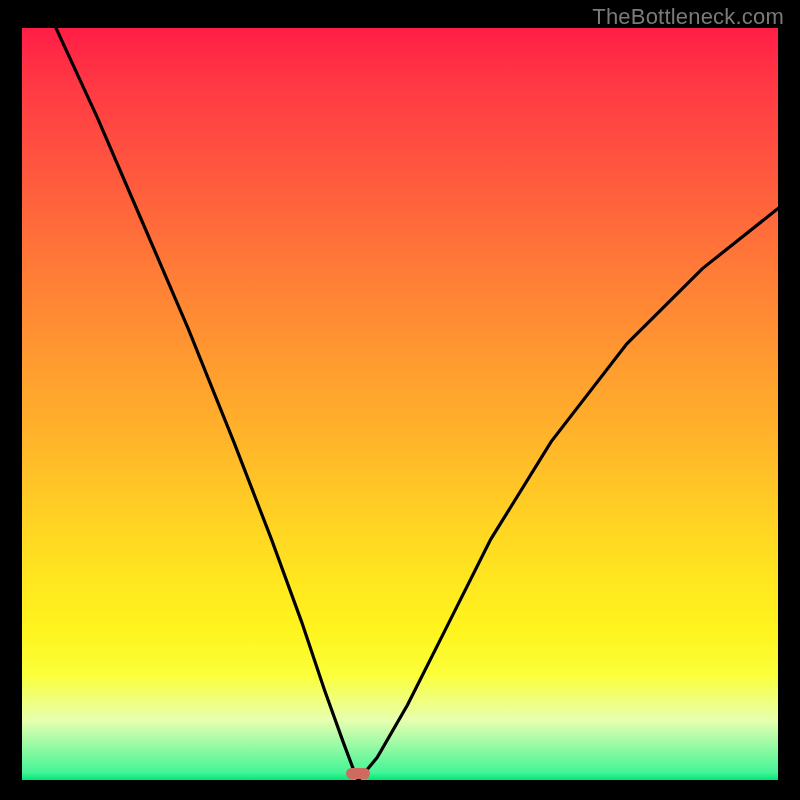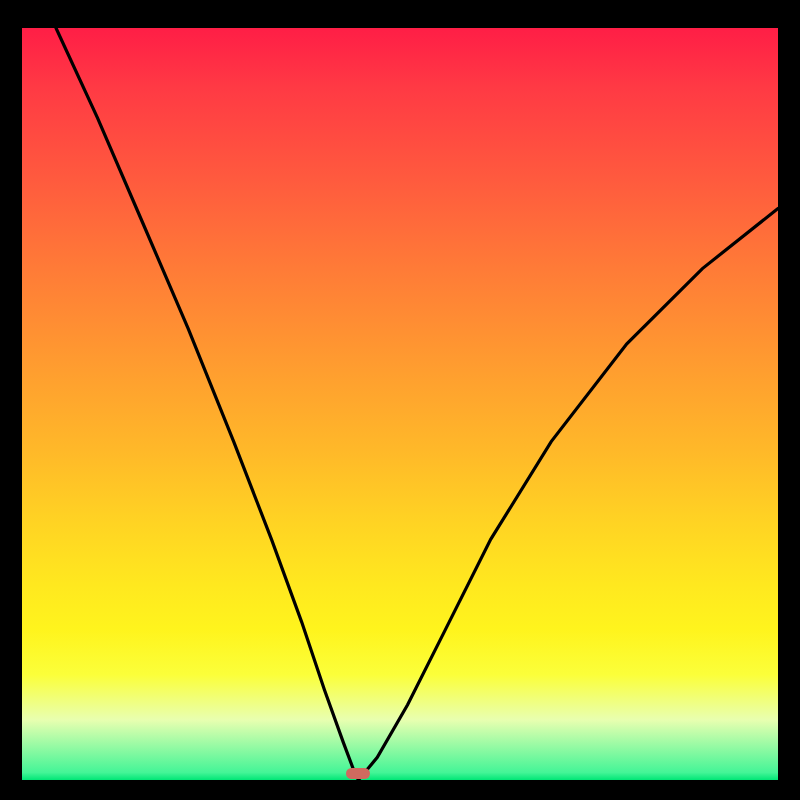--- a/index.html
+++ b/index.html
@@ -64,20 +64,21 @@
     height: 11px;
     background: #cf6a5f;
     border-radius: 6px;
   }
 </style>
 </head>
 <body>
 
 <div class="frame">
 
+  <div class="watermark">TheBottleneck.com</div>
 
   <div class="plot"></div>
 
   <svg class="curve" viewBox="0 0 756 752" preserveAspectRatio="none">
     <path fill="none" stroke="#000" stroke-width="3.2" stroke-linecap="round" d="M34.0 0.0 L75.6 90.2 L121.0 195.5 L166.3 300.8 L211.7 413.6 L249.5 511.4 L279.7 594.1 L302.4 661.8 L321.3 714.4 L332.6 744.5 L336.4 752.0 L336.4 752.0 L355.3 729.4 L385.6 676.8 L423.4 601.6 L468.7 511.4 L529.2 413.6 L604.8 315.8 L680.4 240.6 L756.0 180.5"></path>
   </svg>
 
   <div class="marker" style="left: 346.42px; top: 767.984px;"></div>
 
 </div>

